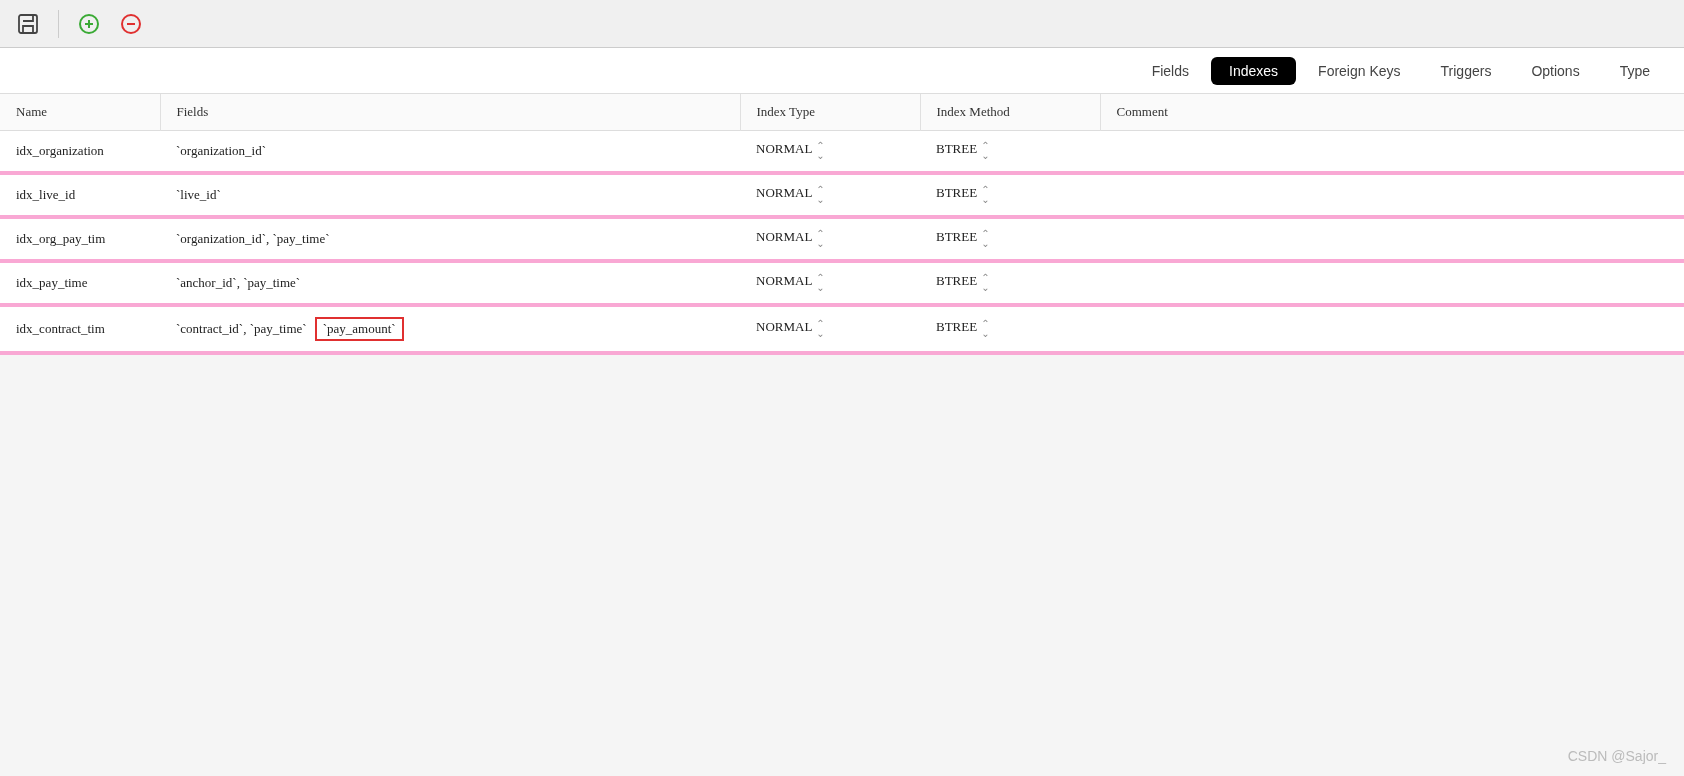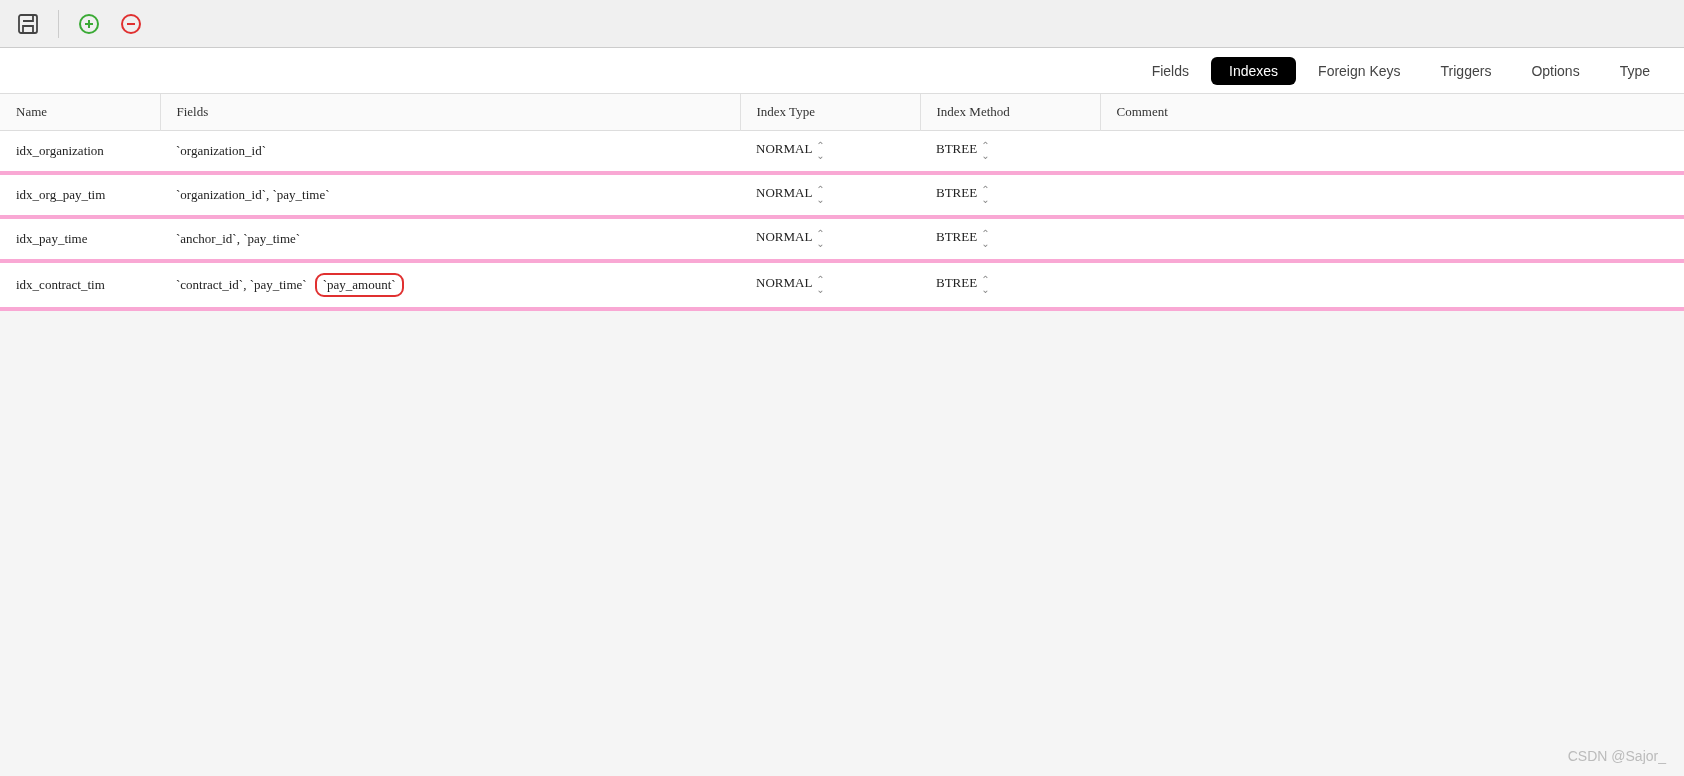--- a/index.html
+++ b/index.html
@@ -103,21 +103,21 @@
     }
 
     .field-cell {
       display: flex;
       align-items: center;
       gap: 8px;
     }
 
     .highlighted-field {
       border: 2px solid #e03030;
-      border-radius: 9px;
+      border-radius: 0;
       padding: 2px 6px;
       background: #fff;
       color: #222;
     }
 
     .index-type-cell {
       display: flex;
       align-items: flex-start;
       gap: 2px;
     }
@@ -217,20 +217,41 @@
         </td>
         <td>
           <div class="index-type-cell">
             <span>BTREE</span>
             <span class="sort-arrows">⌃<br>⌄</span>
           </div>
         </td>
         <td></td>
       </tr>
 
+      <tr>
+        <td>idx_live_id</td>
+        <td>
+          <div class="field-cell">
+            <span>`live_id`</span>
+          </div>
+        </td>
+        <td>
+          <div class="index-type-cell">
+            <span>NORMAL</span>
+            <span class="sort-arrows">⌃<br>⌄</span>
+          </div>
+        </td>
+        <td>
+          <div class="index-type-cell">
+            <span>BTREE</span>
+            <span class="sort-arrows">⌃<br>⌄</span>
+          </div>
+        </td>
+        <td></td>
+      </tr>
 
 
 
       <tr>
         <td>idx_org_pay_tim</td>
         <td>
           <div class="field-cell">
             <span>`organization_id`, `pay_time`</span>
           </div>
         </td>

